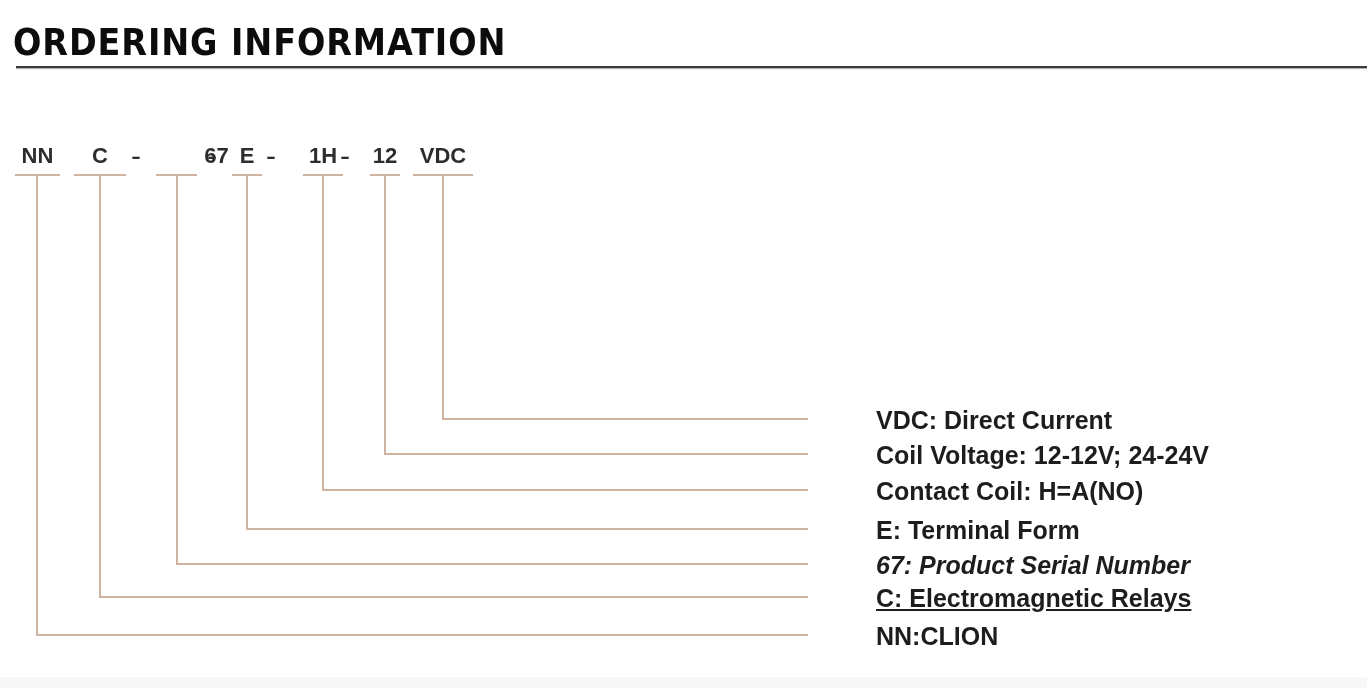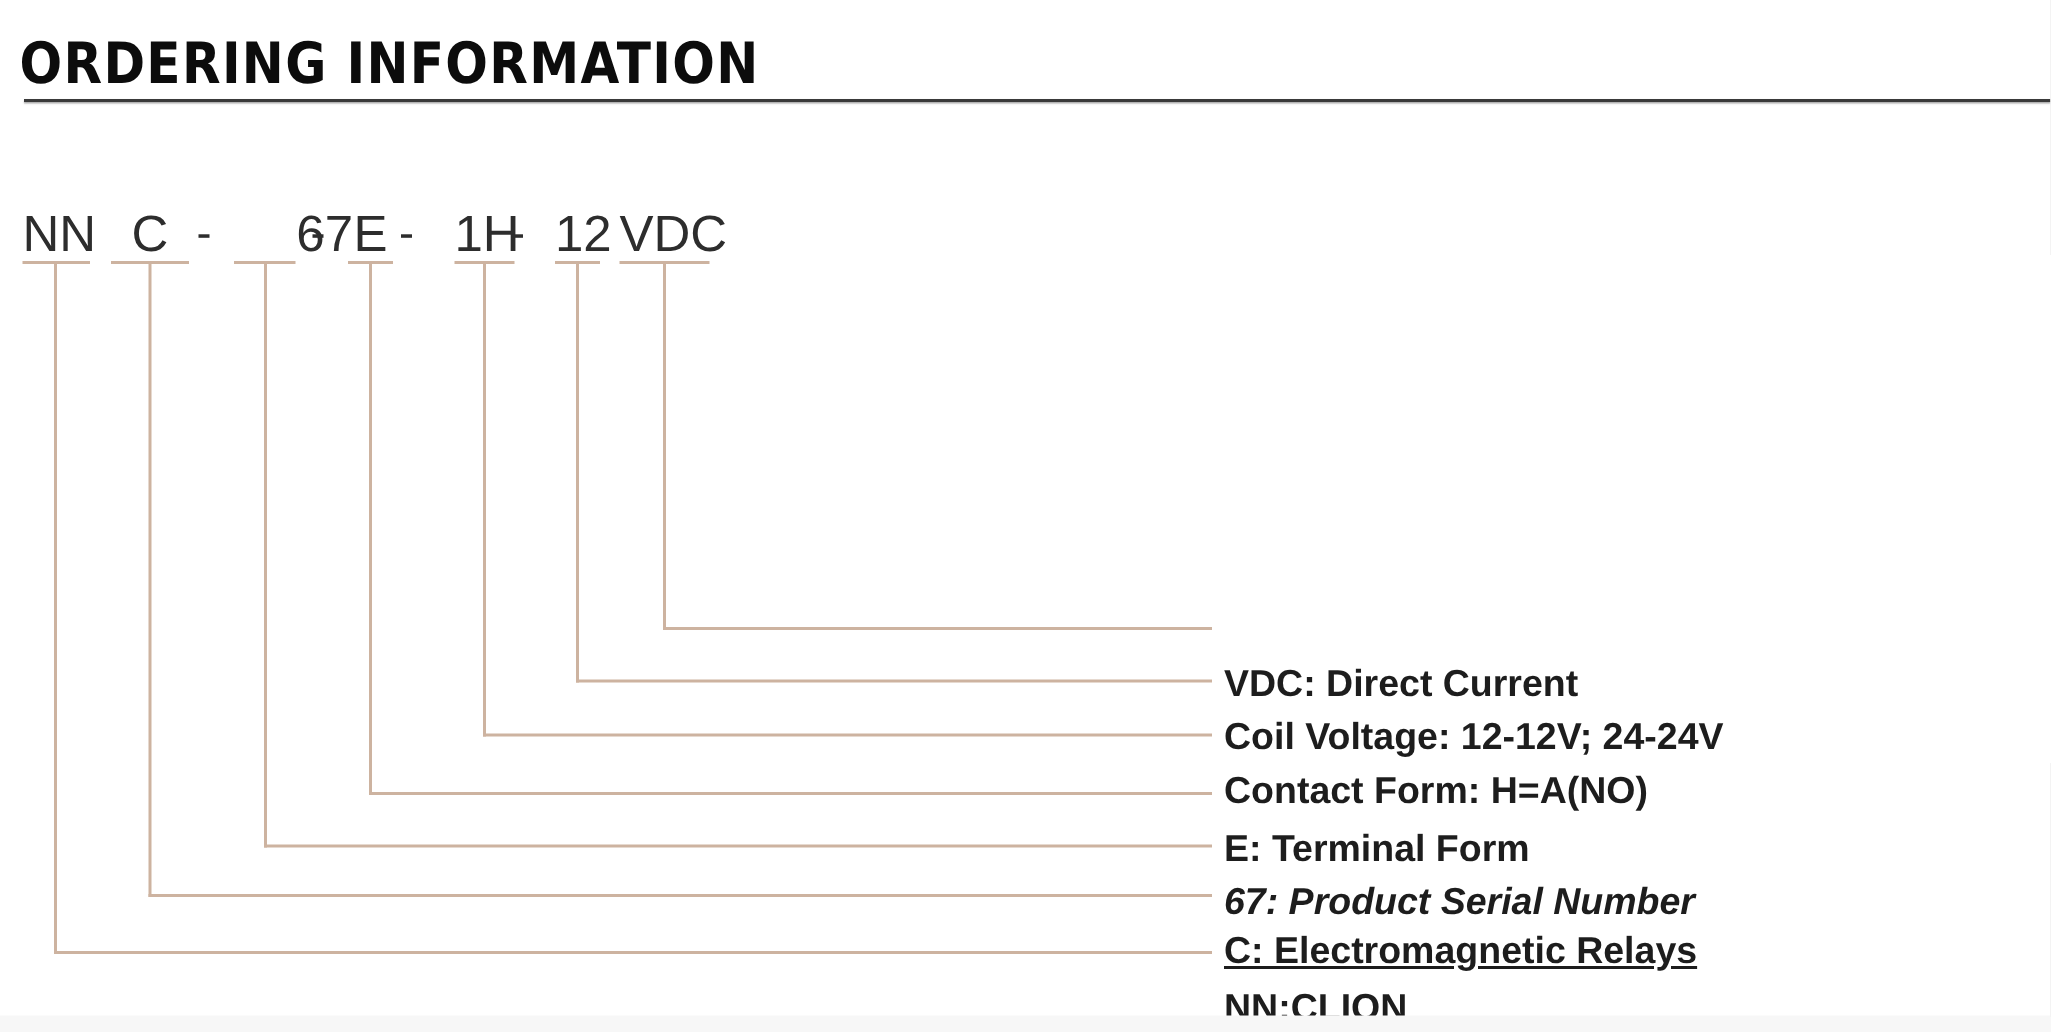--- a/index.html
+++ b/index.html
@@ -32,42 +32,41 @@
     transform-origin:0 50%;
     white-space:nowrap;
   }
   .title-divider{
     position:absolute;left:16px;right:0;top:66px;height:2px;
     background:var(--divider);
     box-shadow:0 1px 1px rgba(100,100,100,.55);
   }
   .code{
     position:absolute;top:139px;height:34px;line-height:34px;
-    font-size:34px;color:var(--code-text);
-    text-align:center;white-space:nowrap;
+    font-size:22px;color:var(--code-text);
+    text-align:center;white-space:nowrap;font-weight:bold;
   }
   .dash{
     position:absolute;top:139px;height:34px;line-height:34px;
     width:20px;text-align:center;
     font-size:30px;color:var(--code-text);
   }
   .underline{
     position:absolute;top:174px;height:2px;
     background:var(--leader-line);
   }
   .elbow{
     position:absolute;top:176px;
     border-left:2px solid var(--leader-line);
     border-bottom:2px solid var(--leader-line);
   }
   .desc{
-    position:absolute;left:816px;height:30px;line-height:30px;
+    position:absolute;left:876px;height:30px;line-height:30px;
     font-size:25px;font-weight:600;color:var(--label-text);
     white-space:nowrap;
-    margin-top:36px;
   }
   .footer-strip{
     position:absolute;left:0;right:0;bottom:0;height:11px;
     background:var(--footer-strip);
   }
 </style>
 </head>
 <body>
 
 <div class="page">
@@ -101,21 +100,21 @@
     <div class="elbow" style="left:36px;width:772px;height:460px;"></div>
     <div class="elbow" style="left:99px;width:709px;height:422px;"></div>
     <div class="elbow" style="left:176px;width:632px;height:389px;"></div>
     <div class="elbow" style="left:246px;width:562px;height:354px;"></div>
     <div class="elbow" style="left:322px;width:486px;height:315px;"></div>
     <div class="elbow" style="left:384px;width:424px;height:279px;"></div>
     <div class="elbow" style="left:442px;width:366px;height:244px;"></div>
 
     <div class="desc" style="top:405px;">VDC: Direct Current</div>
     <div class="desc" style="top:440px;">Coil Voltage: 12-12V; 24-24V</div>
-    <div class="desc" style="top:476px;">Contact Form: H=A(NO)</div>
+    <div class="desc" style="top:476px;">Contact Coil: H=A(NO)</div>
     <div class="desc" style="top:515px;text-align:center;">E: Terminal Form</div>
     <div class="desc" style="top:550px;font-style:italic;">67: Product Serial Number</div>
     <div class="desc" style="top:583px;text-decoration:underline;">C: Electromagnetic Relays</div>
     <div class="desc" style="top:621px;">NN:CLION</div>
 
   </div>
 
   <div class="footer-strip"></div>
 </div>
 

